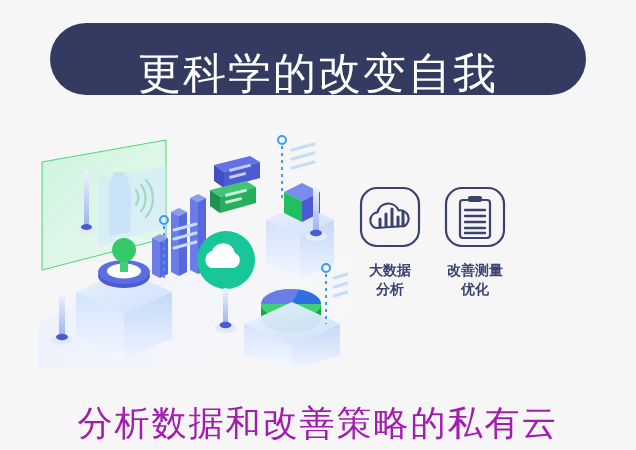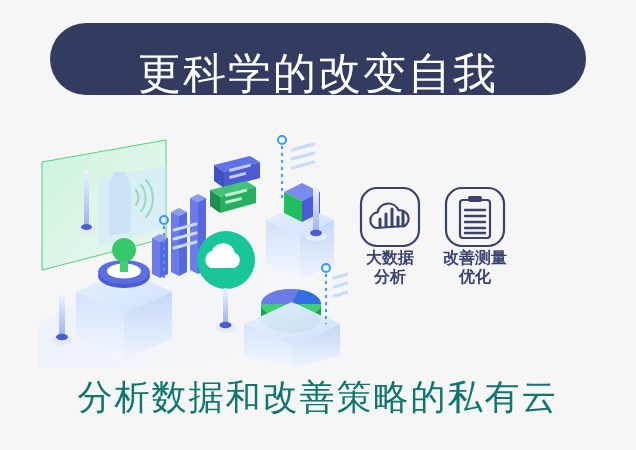--- a/index.html
+++ b/index.html
@@ -67,37 +67,37 @@
     width: 76px;
     display: flex;
     flex-direction: column;
     align-items: center;
   }
   .feature-icon-box {
     width: 62px;
     height: 62px;
   }
   .feature-label {
-    margin-top: 0;
+    margin-top: 13px;
     color: #3a4270;
-    font-size: 16px;
+    font-size: 14px;
     line-height: 19px;
     text-align: center;
     font-weight: 700;
     white-space: pre-line;
   }
 
   
   .footer-text {
     position: absolute;
     left: 0;
-    top: 376px;
+    top: 402px;
     width: 636px;
     text-align: center;
-    color: #0f766e;
+    color: #a21caf;
     font-size: 35px;
     letter-spacing: 2px;
     line-height: 1.2;
     font-weight: 400;
     white-space: nowrap;
   }
 </style>
 </head>
 <body>
 

